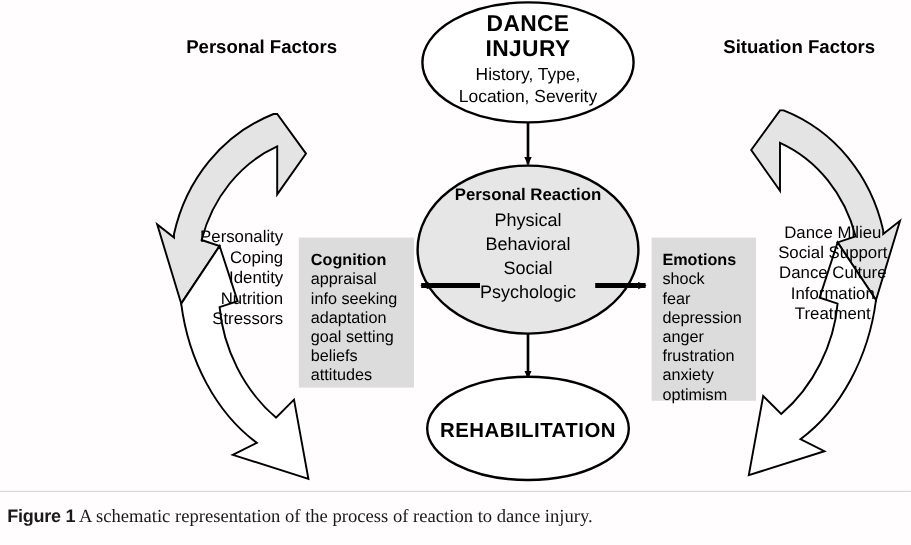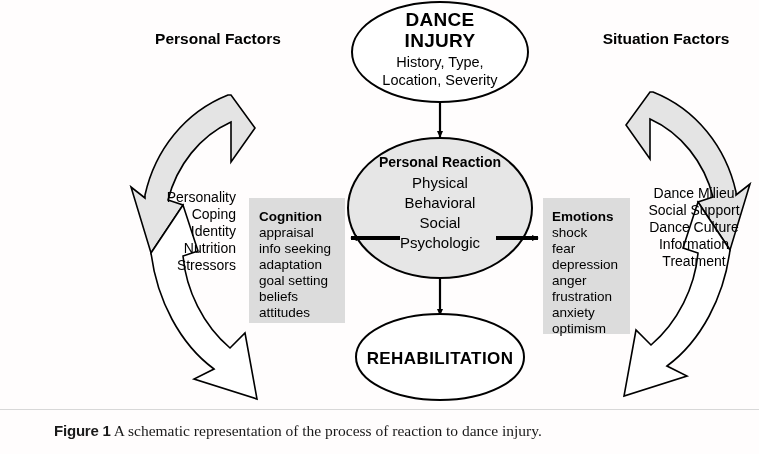--- a/index.html
+++ b/index.html
@@ -91,21 +91,20 @@
     height: 42px;
     box-sizing: border-box;
     padding: 9px 8px 0 6px;
   }
   .caption-line {
     font-family: "Liberation Serif", serif;
     font-size: 15.5px;
     color: #1a1a1a;
     white-space: nowrap;
     line-height: 20px;
-    margin-left: 48px;
   }
   .caption-line b {
     font-family: "Liberation Sans", sans-serif;
     font-weight: bold;
     font-size: 15px;
     letter-spacing: -0.2px;
   }
   .top-rule {
     position: absolute;
     left: 0;

